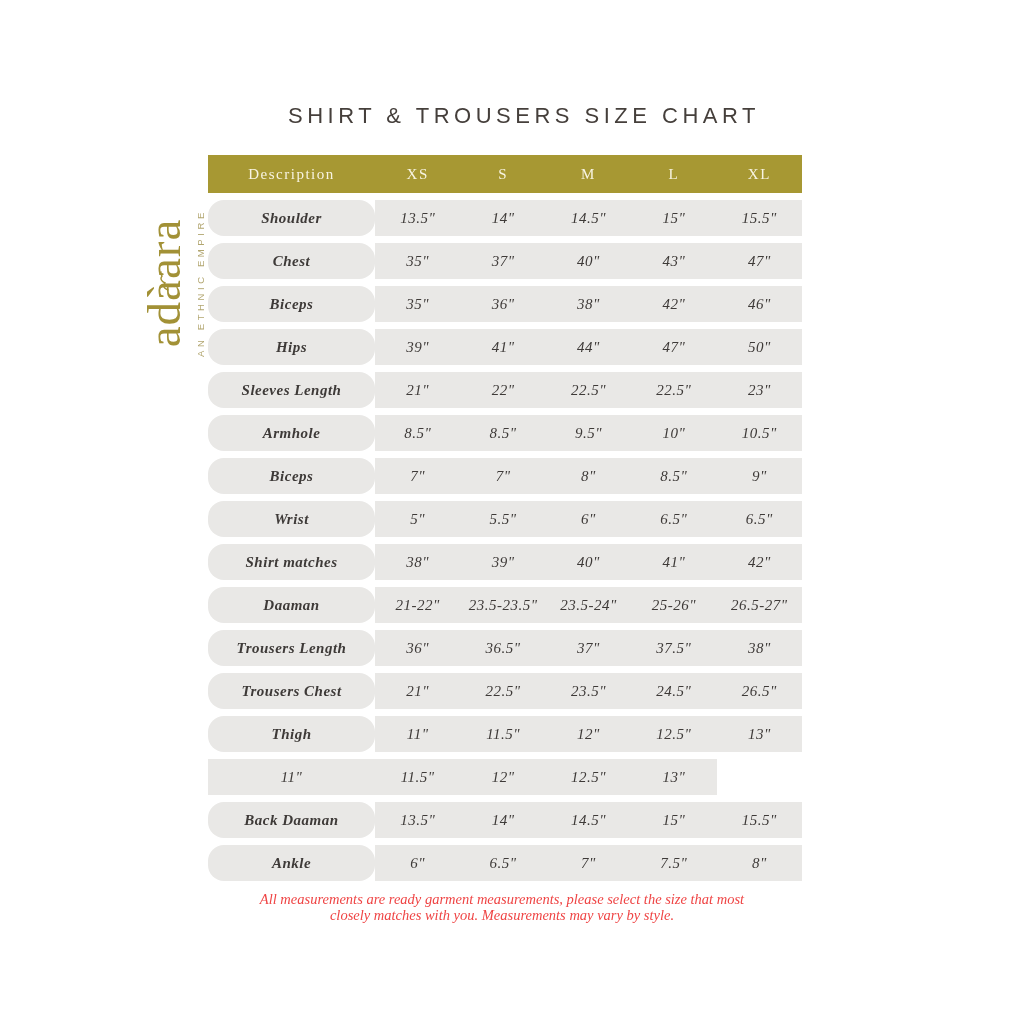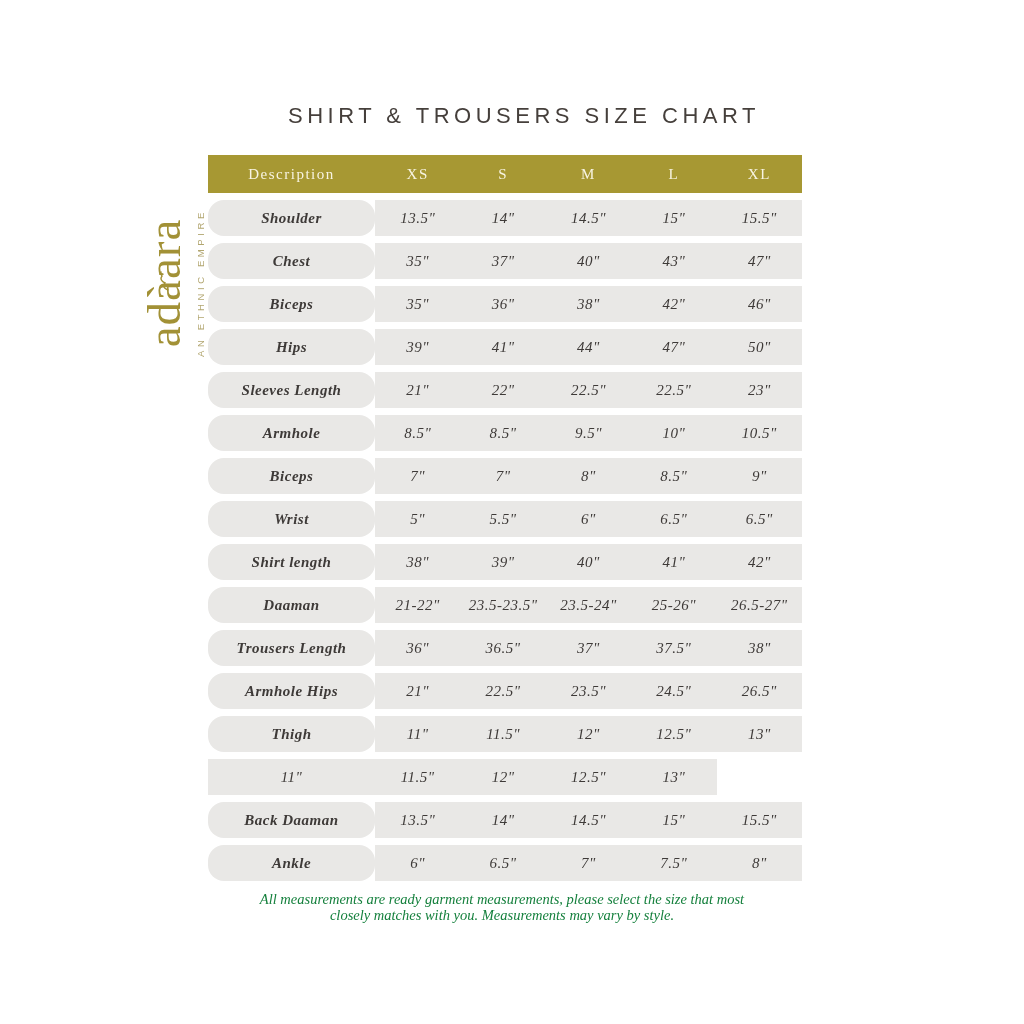--- a/index.html
+++ b/index.html
@@ -43,21 +43,21 @@
   }
   .cell {
     background:var(--cell-bg); height:36px;
     display:flex; align-items:center; justify-content:center;
     font-style:italic; font-size:15px; color:var(--ink); letter-spacing:0.5px;
   }
   .cell.desc { font-weight:bold; font-weight:600;border-radius:16px; }
 
   .footnote {
     position:absolute; top:892px; left:0; width:1004px; text-align:center;
-    font-style:italic; font-size:14.5px; line-height:1.08; color:#15803d;
+    font-style:italic; font-size:14.5px; line-height:1.08; color:#ef4444;
   }
 </style>
 </head>
 <body style="--accent: #a79833; --header-text: #f8f4e2; --cell-bg: #e9e8e6; --ink: #3e3a38; --gold: #a29136; --gold-light: #b2a670;">
 
 <div class="page-title">SHIRT &amp; TROUSERS SIZE CHART</div>
 
 <div class="logo-wrap">
   <div class="logo-word">
     <span>adàara</span>
@@ -137,21 +137,21 @@
     </div>
     <div class="trow">
       <div class="cell desc">Wrist</div>
       <div class="cell">5"</div>
       <div class="cell">5.5"</div>
       <div class="cell">6"</div>
       <div class="cell">6.5"</div>
       <div class="cell">6.5"</div>
     </div>
     <div class="trow">
-      <div class="cell desc">Shirt length</div>
+      <div class="cell desc">Shirt matches</div>
       <div class="cell">38"</div>
       <div class="cell">39"</div>
       <div class="cell">40"</div>
       <div class="cell">41"</div>
       <div class="cell">42"</div>
     </div>
     <div class="trow">
       <div class="cell desc">Daaman</div>
       <div class="cell">21-22"</div>
       <div class="cell">23.5-23.5"</div>
@@ -161,21 +161,21 @@
     </div>
     <div class="trow">
       <div class="cell desc">Trousers Length</div>
       <div class="cell">36"</div>
       <div class="cell">36.5"</div>
       <div class="cell">37"</div>
       <div class="cell">37.5"</div>
       <div class="cell">38"</div>
     </div>
     <div class="trow">
-      <div class="cell desc">Armhole Hips</div>
+      <div class="cell desc">Trousers Chest</div>
       <div class="cell">21"</div>
       <div class="cell">22.5"</div>
       <div class="cell">23.5"</div>
       <div class="cell">24.5"</div>
       <div class="cell">26.5"</div>
     </div>
     <div class="trow">
       <div class="cell desc">Thigh</div>
       <div class="cell">11"</div>
       <div class="cell">11.5"</div>

